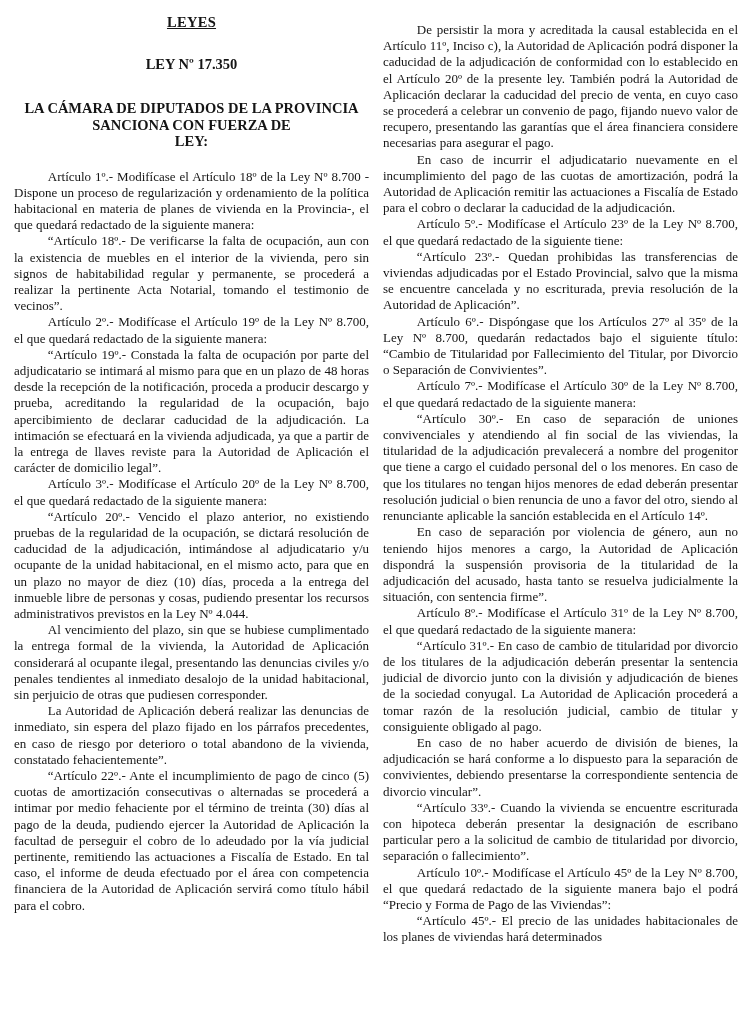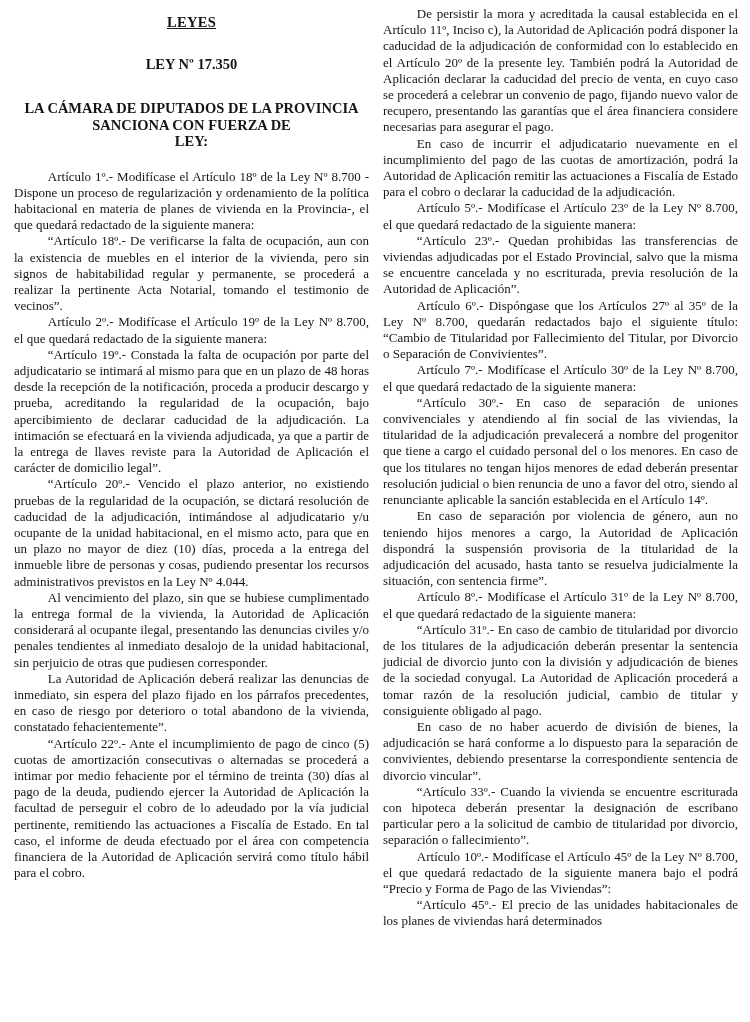--- a/index.html
+++ b/index.html
@@ -50,51 +50,52 @@
     margin: 0;
     font-size: 13px;
     line-height: 16.2px;
     text-align: justify;
     text-indent: 2.6em;
   }
   .col-left .paragraphs {
     margin-top: 19px;
   }
   .col-right .paragraphs {
-    margin-top: 0;
+    margin-top: 16px;
   }
 </style>
 </head>
 <body>
 
 <div class="page">
 
   <div class="col col-left">
     <header class="doc-header">
       <div class="section-title">LEYES</div>
       <div class="law-number">LEY Nº 17.350</div>
       <div class="enacting"><span>LA CÁMARA DE DIPUTADOS DE LA PROVINCIA</span><br><span>SANCIONA CON FUERZA DE</span><br><span>LEY:</span></div>
     </header>
     <div class="paragraphs">
         <p>Artículo 1º.- Modifícase el Artículo 18º de la Ley Nº 8.700 -Dispone un proceso de regularización y ordenamiento de la política habitacional en materia de planes de vivienda en la Provincia-, el que quedará redactado de la siguiente manera:</p>
         <p>“Artículo 18º.- De verificarse la falta de ocupación, aun con la existencia de muebles en el interior de la vivienda, pero sin signos de habitabilidad regular y permanente, se procederá a realizar la pertinente Acta Notarial, tomando el testimonio de vecinos”.</p>
         <p>Artículo 2º.- Modifícase el Artículo 19º de la Ley Nº 8.700, el que quedará redactado de la siguiente manera:</p>
         <p>“Artículo 19º.- Constada la falta de ocupación por parte del adjudicatario se intimará al mismo para que en un plazo de 48 horas desde la recepción de la notificación, proceda a producir descargo y prueba, acreditando la regularidad de la ocupación, bajo apercibimiento de declarar caducidad de la adjudicación. La intimación se efectuará en la vivienda adjudicada, ya que a partir de la entrega de llaves reviste para la Autoridad de Aplicación el carácter de domicilio legal”.</p>
+        <p>Artículo 3º.- Modifícase el Artículo 20º de la Ley Nº 8.700, el que quedará redactado de la siguiente manera:</p>
         <p>“Artículo 20º.- Vencido el plazo anterior, no existiendo pruebas de la regularidad de la ocupación, se dictará resolución de caducidad de la adjudicación, intimándose al adjudicatario y/u ocupante de la unidad habitacional, en el mismo acto, para que en un plazo no mayor de diez (10) días, proceda a la entrega del inmueble libre de personas y cosas, pudiendo presentar los recursos administrativos previstos en la Ley Nº 4.044.</p>
         <p>Al vencimiento del plazo, sin que se hubiese cumplimentado la entrega formal de la vivienda, la Autoridad de Aplicación considerará al ocupante ilegal, presentando las denuncias civiles y/o penales tendientes al inmediato desalojo de la unidad habitacional, sin perjuicio de otras que pudiesen corresponder.</p>
         <p>La Autoridad de Aplicación deberá realizar las denuncias de inmediato, sin espera del plazo fijado en los párrafos precedentes, en caso de riesgo por deterioro o total abandono de la vivienda, constatado fehacientemente”.</p>
         <p>“Artículo 22º.- Ante el incumplimiento de pago de cinco (5) cuotas de amortización consecutivas o alternadas se procederá a intimar por medio fehaciente por el término de treinta (30) días al pago de la deuda, pudiendo ejercer la Autoridad de Aplicación la facultad de perseguir el cobro de lo adeudado por la vía judicial pertinente, remitiendo las actuaciones a Fiscalía de Estado. En tal caso, el informe de deuda efectuado por el área con competencia financiera de la Autoridad de Aplicación servirá como título hábil para el cobro.</p>
       </div>
   </div>
 
   <div class="col col-right">
     <div class="paragraphs">
         <p>De persistir la mora y acreditada la causal establecida en el Artículo 11º, Inciso c), la Autoridad de Aplicación podrá disponer la caducidad de la adjudicación de conformidad con lo establecido en el Artículo 20º de la presente ley. También podrá la Autoridad de Aplicación declarar la caducidad del precio de venta, en cuyo caso se procederá a celebrar un convenio de pago, fijando nuevo valor de recupero, presentando las garantías que el área financiera considere necesarias para asegurar el pago.</p>
         <p>En caso de incurrir el adjudicatario nuevamente en el incumplimiento del pago de las cuotas de amortización, podrá la Autoridad de Aplicación remitir las actuaciones a Fiscalía de Estado para el cobro o declarar la caducidad de la adjudicación.</p>
-        <p>Artículo 5º.- Modifícase el Artículo 23º de la Ley Nº 8.700, el que quedará redactado de la siguiente manera:</p>
+        <p>Artículo 5º.- Modifícase el Artículo 23º de la Ley Nº 8.700, el que quedará redactado de la siguiente tiene:</p>
         <p>“Artículo 23º.- Quedan prohibidas las transferencias de viviendas adjudicadas por el Estado Provincial, salvo que la misma se encuentre cancelada y no escriturada, previa resolución de la Autoridad de Aplicación”.</p>
         <p>Artículo 6º.- Dispóngase que los Artículos 27º al 35º de la Ley Nº 8.700, quedarán redactados bajo el siguiente título: “Cambio de Titularidad por Fallecimiento del Titular, por Divorcio o Separación de Convivientes”.</p>
         <p>Artículo 7º.- Modifícase el Artículo 30º de la Ley Nº 8.700, el que quedará redactado de la siguiente manera:</p>
         <p>“Artículo 30º.- En caso de separación de uniones convivenciales y atendiendo al fin social de las viviendas, la titularidad de la adjudicación prevalecerá a nombre del progenitor que tiene a cargo el cuidado personal del o los menores. En caso de que los titulares no tengan hijos menores de edad deberán presentar resolución judicial o bien renuncia de uno a favor del otro, siendo al renunciante aplicable la sanción establecida en el Artículo 14º.</p>
         <p>En caso de separación por violencia de género, aun no teniendo hijos menores a cargo, la Autoridad de Aplicación dispondrá la suspensión provisoria de la titularidad de la adjudicación del acusado, hasta tanto se resuelva judicialmente la situación, con sentencia firme”.</p>
         <p>Artículo 8º.- Modifícase el Artículo 31º de la Ley Nº 8.700, el que quedará redactado de la siguiente manera:</p>
         <p>“Artículo 31º.- En caso de cambio de titularidad por divorcio de los titulares de la adjudicación deberán presentar la sentencia judicial de divorcio junto con la división y adjudicación de bienes de la sociedad conyugal. La Autoridad de Aplicación procederá a tomar razón de la resolución judicial, cambio de titular y consiguiente obligado al pago.</p>
         <p>En caso de no haber acuerdo de división de bienes, la adjudicación se hará conforme a lo dispuesto para la separación de convivientes, debiendo presentarse la correspondiente sentencia de divorcio vincular”.</p>
         <p>“Artículo 33º.- Cuando la vivienda se encuentre escriturada con hipoteca deberán presentar la designación de escribano particular pero a la solicitud de cambio de titularidad por divorcio, separación o fallecimiento”.</p>
         <p>Artículo 10º.- Modifícase el Artículo 45º de la Ley Nº 8.700, el que quedará redactado de la siguiente manera bajo el podrá “Precio y Forma de Pago de las Viviendas”:</p>

